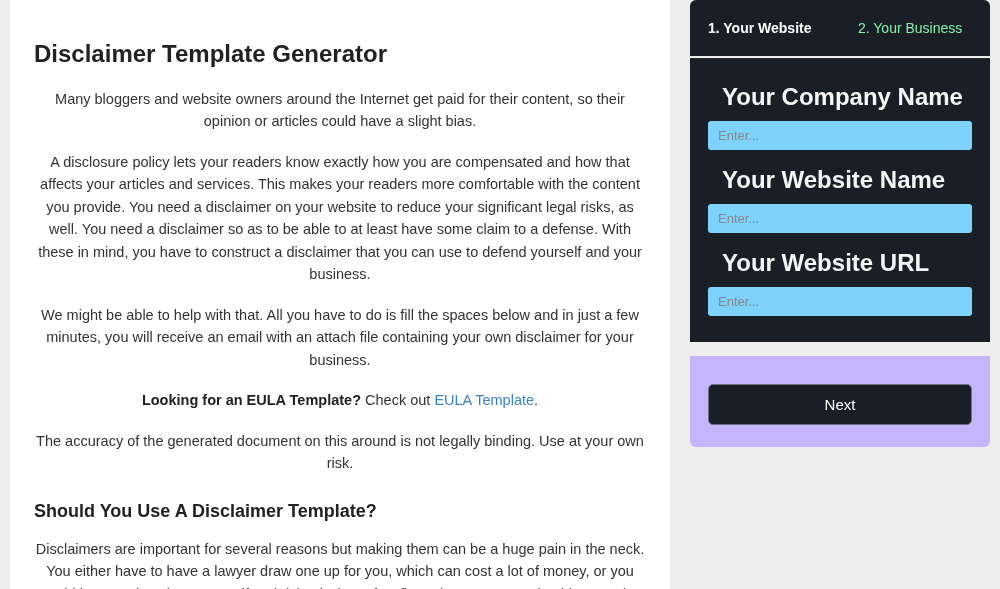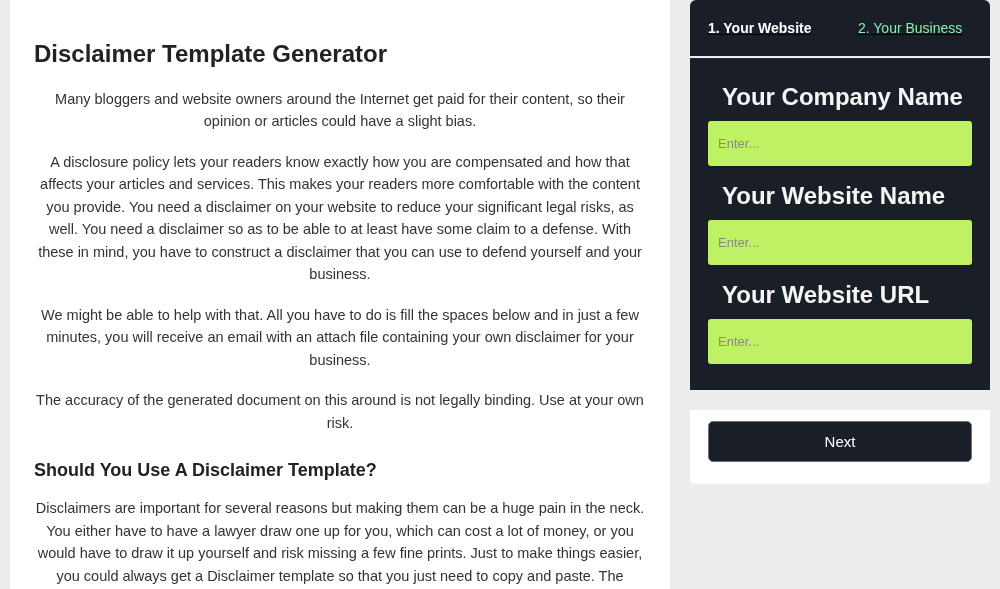--- a/index.html
+++ b/index.html
@@ -58,21 +58,20 @@
     }
     .sidebar {
       width: 300px;
       display: flex;
       flex-direction: column;
     }
     .step-tabs {
       display: flex;
       background: #1a1f27;
       border-radius: 6px 6px 0 0;
-      text-decoration: underline;
     }
     .step-tab {
       flex: 1;
       padding: 20px 18px;
       font-size: 14px;
       color: #fff;
       text-align: left;
     }
     .step-tab.active {
       font-weight: 600;
@@ -94,43 +93,43 @@
     .form-label {
       display: block;
       color: #f5f5f5;
       font-size: 24px;
       font-weight: 700;
       margin-bottom: 10px;
       margin-left: 14px;
     }
     .form-input {
       width: 100%;
-      padding: 15px 10px;
+      padding: 7px 10px;
       font-size: 13px;
       color: #555;
-      background: #bef264;
+      background: #7dd3fc;
       border: none;
       border-radius: 3px;
       outline: none;
     }
     .form-input::placeholder {
       color: #888;
     }
     .form-hint {
       color: #d5d5d5;
       font-size: 12.5px;
       font-weight: 600;
       line-height: 1.6;
       margin-top: 14px;
       margin-bottom: 18px;
     }
     .button-panel {
-      background: #ffffff;
-      padding: 11px 18px 22px 18px;
-      margin-top: 20px;
+      background: #c4b5fd;
+      padding: 28px 18px 22px 18px;
+      margin-top: 14px;
       border-radius: 0 0 6px 6px;
     }
     .next-button {
       width: 100%;
       padding: 11px;
       background: #1a1f27;
       color: #fff;
       border: 1px solid #6b7280;
       border-radius: 5px;
       font-size: 15px;
@@ -141,20 +140,23 @@
   </style>
 </head>
 <body>
 
 <div class="container">
   <div class="main-content">
     <h1>Disclaimer Template Generator</h1>
     <p>Many bloggers and website owners around the Internet get paid for their content, so their opinion or articles could have a slight bias.</p>
     <p>A disclosure policy lets your readers know exactly how you are compensated and how that affects your articles and services. This makes your readers more comfortable with the content you provide. You need a disclaimer on your website to reduce your significant legal risks, as well. You need a disclaimer so as to be able to at least have some claim to a defense. With these in mind, you have to construct a disclaimer that you can use to defend yourself and your business.</p>
     <p>We might be able to help with that. All you have to do is fill the spaces below and in just a few minutes, you will receive an email with an attach file containing your own disclaimer for your business.</p>
+    <p>
+      <strong>Looking for an EULA Template?</strong><span> Check out </span><a href="#">EULA Template</a><span>.</span>
+    </p>
     <p>The accuracy of the generated document on this around is not legally binding. Use at your own risk.</p>
     <h2>Should You Use A Disclaimer Template?</h2>
     <p>Disclaimers are important for several reasons but making them can be a huge pain in the neck. You either have to have a lawyer draw one up for you, which can cost a lot of money, or you would have to draw it up yourself and risk missing a few fine prints. Just to make things easier, you could always get a Disclaimer template so that you just need to copy and paste. The question is whether or not you should.</p>
   </div>
 
   <div class="sidebar">
     <div class="step-tabs">
       <div class="step-tab active">1. Your Website</div>
       <div class="step-tab inactive">2. Your Business</div>
     </div>

